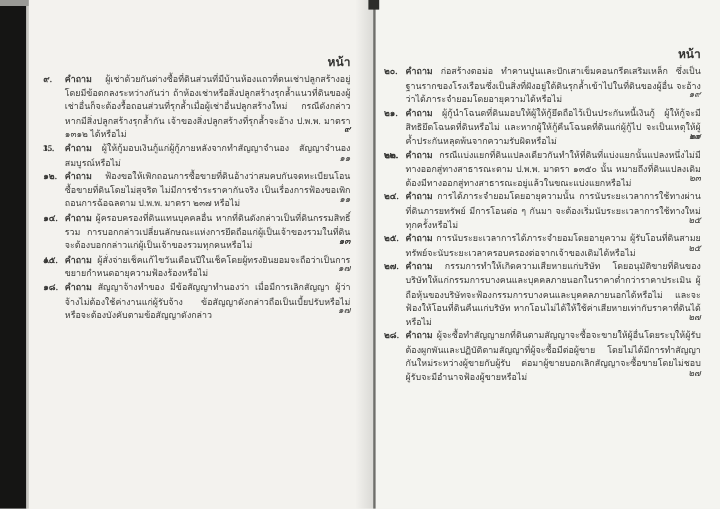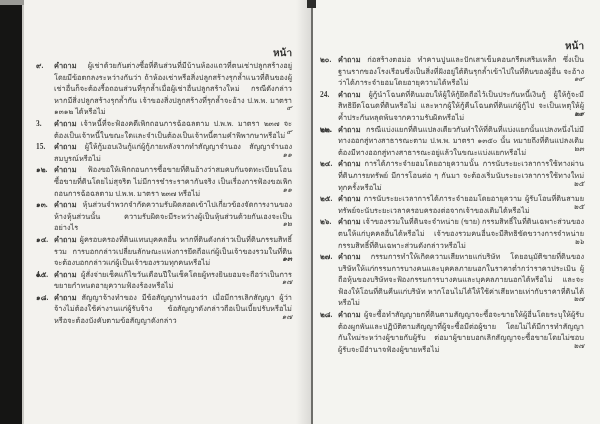--- a/index.html
+++ b/index.html
@@ -46,34 +46,32 @@
 <div class="binding-strip"></div>
 <div class="binding-edge"></div>
 <div class="page-right-bg"></div>
 <div class="gutter-shade"></div>
 <div class="gutter-line"></div>
 <div class="gutter-top-blob"></div>
 
 <div id="left-header" class="page-header">หน้า</div>
 <div id="left-toc" class="toc">
     <div class="entry"><span class="num">๙.</span><span class="txt"><b class="qlabel">คำถาม</b> ผู้เช่าด้วยกันต่างซื้อที่ดินส่วนที่มีบ้านห้องแถวที่ตนเช่าปลูกสร้างอยู่ โดยมีข้อตกลงระหว่างกันว่า ถ้าห้องเช่าหรือสิ่งปลูกสร้างรุกล้ำแนวที่ดินของผู้เช่าอื่นก็จะต้องรื้อถอนส่วนที่รุกล้ำเมื่อผู้เช่าอื่นปลูกสร้างใหม่ กรณีดังกล่าว หากมีสิ่งปลูกสร้างรุกล้ำกัน เจ้าของสิ่งปลูกสร้างที่รุกล้ำจะอ้าง ป.พ.พ. มาตรา ๑๓๑๒ ได้หรือไม่</span><span class="pg">๙</span></div>
-    <div class="entry"><span class="num">3.</span><span class="txt"><b class="qlabel">คำถาม</b> เจ้าหนี้ที่จะฟ้องคดีเพิกถอนการฉ้อฉลตาม ป.พ.พ. มาตรา ๒๓๗ จะต้องเป็นเจ้าหนี้ในขณะใดและจำเป็นต้องเป็นเจ้าหนี้ตามคำพิพากษาหรือไม่</span><span class="pg">๙</span></div>
+    <div class="entry"><span class="num">3.</span><span class="pg">๙</span></div>
     <div class="entry"><span class="num">15.</span><span class="txt"><b class="qlabel">คำถาม</b> ผู้ให้กู้มอบเงินกู้แก่ผู้กู้ภายหลังจากทำสัญญาจำนอง สัญญาจำนองสมบูรณ์หรือไม่</span><span class="pg">๑๑</span></div>
     <div class="entry"><span class="num">๑๒.</span><span class="txt"><b class="qlabel">คำถาม</b> ฟ้องขอให้เพิกถอนการซื้อขายที่ดินอ้างว่าสมคบกันจดทะเบียนโอนซื้อขายที่ดินโดยไม่สุจริต ไม่มีการชำระราคากันจริง เป็นเรื่องการฟ้องขอเพิกถอนการฉ้อฉลตาม ป.พ.พ. มาตรา ๒๓๗ หรือไม่</span><span class="pg">๑๑</span></div>
-    <div class="entry"><span class="num">๑๓.</span><span class="txt"><b class="qlabel">คำถาม</b> หุ้นส่วนจำพวกจำกัดความรับผิดสอดเข้าไปเกี่ยวข้องจัดการงานของห้างหุ้นส่วนนั้น ความรับผิดจะมีระหว่างผู้เป็นหุ้นส่วนด้วยกันเองจะเป็นอย่างไร</span><span class="pg">๑๒</span></div>
     <div class="entry"><span class="num">๑๔.</span><span class="txt"><b class="qlabel">คำถาม</b> ผู้ครอบครองที่ดินแทนบุคคลอื่น หากที่ดินดังกล่าวเป็นที่ดินกรรมสิทธิ์รวม การบอกกล่าวเปลี่ยนลักษณะแห่งการยึดถือแก่ผู้เป็นเจ้าของรวมในที่ดิน จะต้องบอกกล่าวแก่ผู้เป็นเจ้าของรวมทุกคนหรือไม่</span><span class="pg">๑๓</span></div>
     <div class="entry"><span class="num">๑๕.</span><span class="pg">๑๓</span></div>
     <div class="entry"><span class="num">4.</span><span class="txt"><b class="qlabel">คำถาม</b> ผู้สั่งจ่ายเช็คแก้ไขวันเดือนปีในเช็คโดยผู้ทรงยินยอมจะถือว่าเป็นการขยายกำหนดอายุความฟ้องร้องหรือไม่</span><span class="pg">๑๗</span></div>
     <div class="entry"><span class="num">๑๘.</span><span class="txt"><b class="qlabel">คำถาม</b> สัญญาจ้างทำของ มีข้อสัญญาทำนองว่า เมื่อมีการเลิกสัญญา ผู้ว่าจ้างไม่ต้องใช้ค่างานแก่ผู้รับจ้าง ข้อสัญญาดังกล่าวถือเป็นเบี้ยปรับหรือไม่ หรือจะต้องบังคับตามข้อสัญญาดังกล่าว</span><span class="pg">๑๗</span></div>
   </div>
 
 <div id="right-header" class="page-header">หน้า</div>
 <div id="right-toc" class="toc">
     <div class="entry"><span class="num">๒๐.</span><span class="txt"><b class="qlabel">คำถาม</b> ก่อสร้างตอม่อ ทำคานปูนและปักเสาเข็มคอนกรีตเสริมเหล็ก ซึ่งเป็นฐานรากของโรงเรือนซึ่งเป็นสิ่งที่ฝังอยู่ใต้ดินรุกล้ำเข้าไปในที่ดินของผู้อื่น จะอ้างว่าได้ภาระจำยอมโดยอายุความได้หรือไม่</span><span class="pg">๑๙</span></div>
-    <div class="entry"><span class="num">24.</span><span class="txt"><b class="qlabel">คำถาม</b> ผู้กู้นำโฉนดที่ดินมอบให้ผู้ให้กู้ยึดถือไว้เป็นประกันหนี้เงินกู้ ผู้ให้กู้จะมีสิทธิยึดโฉนดที่ดินหรือไม่ และหากผู้ให้กู้คืนโฉนดที่ดินแก่ผู้กู้ไป จะเป็นเหตุให้ผู้ค้ำประกันหลุดพ้นจากความรับผิดหรือไม่</span><span class="pg">๑๙</span></div>
+    <div class="entry"><span class="num">๒๑.</span><span class="txt"><b class="qlabel">คำถาม</b> ผู้กู้นำโฉนดที่ดินมอบให้ผู้ให้กู้ยึดถือไว้เป็นประกันหนี้เงินกู้ ผู้ให้กู้จะมีสิทธิยึดโฉนดที่ดินหรือไม่ และหากผู้ให้กู้คืนโฉนดที่ดินแก่ผู้กู้ไป จะเป็นเหตุให้ผู้ค้ำประกันหลุดพ้นจากความรับผิดหรือไม่</span><span class="pg">๑๙</span></div>
     <div class="entry"><span class="num">๒๒.</span><span class="pg">๒๑</span></div>
     <div class="entry"><span class="num">๒๓.</span><span class="txt"><b class="qlabel">คำถาม</b> กรณีแบ่งแยกที่ดินแปลงเดียวกันทำให้ที่ดินที่แบ่งแยกนั้นแปลงหนึ่งไม่มีทางออกสู่ทางสาธารณะตาม ป.พ.พ. มาตรา ๑๓๕๐ นั้น หมายถึงที่ดินแปลงเดิมต้องมีทางออกสู่ทางสาธารณะอยู่แล้วในขณะแบ่งแยกหรือไม่</span><span class="pg">๒๓</span></div>
     <div class="entry"><span class="num">๒๔.</span><span class="txt"><b class="qlabel">คำถาม</b> การได้ภาระจำยอมโดยอายุความนั้น การนับระยะเวลาการใช้ทางผ่านที่ดินภารยทรัพย์ มีการโอนต่อ ๆ กันมา จะต้องเริ่มนับระยะเวลาการใช้ทางใหม่ทุกครั้งหรือไม่</span><span class="pg">๒๕</span></div>
     <div class="entry"><span class="num">๒๕.</span><span class="txt"><b class="qlabel">คำถาม</b> การนับระยะเวลาการได้ภาระจำยอมโดยอายุความ ผู้รับโอนที่ดินสามยทรัพย์จะนับระยะเวลาครอบครองต่อจากเจ้าของเดิมได้หรือไม่</span><span class="pg">๒๕</span></div>
-    <div class="entry"><span class="num">๒๖.</span><span class="txt"><b class="qlabel">คำถาม</b> เจ้าของรวมในที่ดินจะจำหน่าย (ขาย) กรรมสิทธิ์ในที่ดินเฉพาะส่วนของตนให้แก่บุคคลอื่นได้หรือไม่ เจ้าของรวมคนอื่นจะมีสิทธิขัดขวางการจำหน่ายกรรมสิทธิ์ที่ดินเฉพาะส่วนดังกล่าวหรือไม่</span><span class="pg">๒๖</span></div>
     <div class="entry"><span class="num">๒๗.</span><span class="txt"><b class="qlabel">คำถาม</b> กรรมการทำให้เกิดความเสียหายแก่บริษัท โดยอนุมัติขายที่ดินของบริษัทให้แก่กรรมการบางคนและบุคคลภายนอกในราคาต่ำกว่าราคาประเมิน ผู้ถือหุ้นของบริษัทจะฟ้องกรรมการบางคนและบุคคลภายนอกได้หรือไม่ และจะฟ้องให้โอนที่ดินคืนแก่บริษัท หากโอนไม่ได้ให้ใช้ค่าเสียหายเท่ากับราคาที่ดินได้หรือไม่</span><span class="pg">๒๗</span></div>
     <div class="entry"><span class="num">๒๘.</span><span class="txt"><b class="qlabel">คำถาม</b> ผู้จะซื้อทำสัญญายกที่ดินตามสัญญาจะซื้อจะขายให้ผู้อื่นโดยระบุให้ผู้รับต้องผูกพันและปฏิบัติตามสัญญาที่ผู้จะซื้อมีต่อผู้ขาย โดยไม่ได้มีการทำสัญญากันใหม่ระหว่างผู้ขายกับผู้รับ ต่อมาผู้ขายบอกเลิกสัญญาจะซื้อขายโดยไม่ชอบ ผู้รับจะมีอำนาจฟ้องผู้ขายหรือไม่</span><span class="pg">๒๗</span></div>
   </div>
 
 </body></html>

